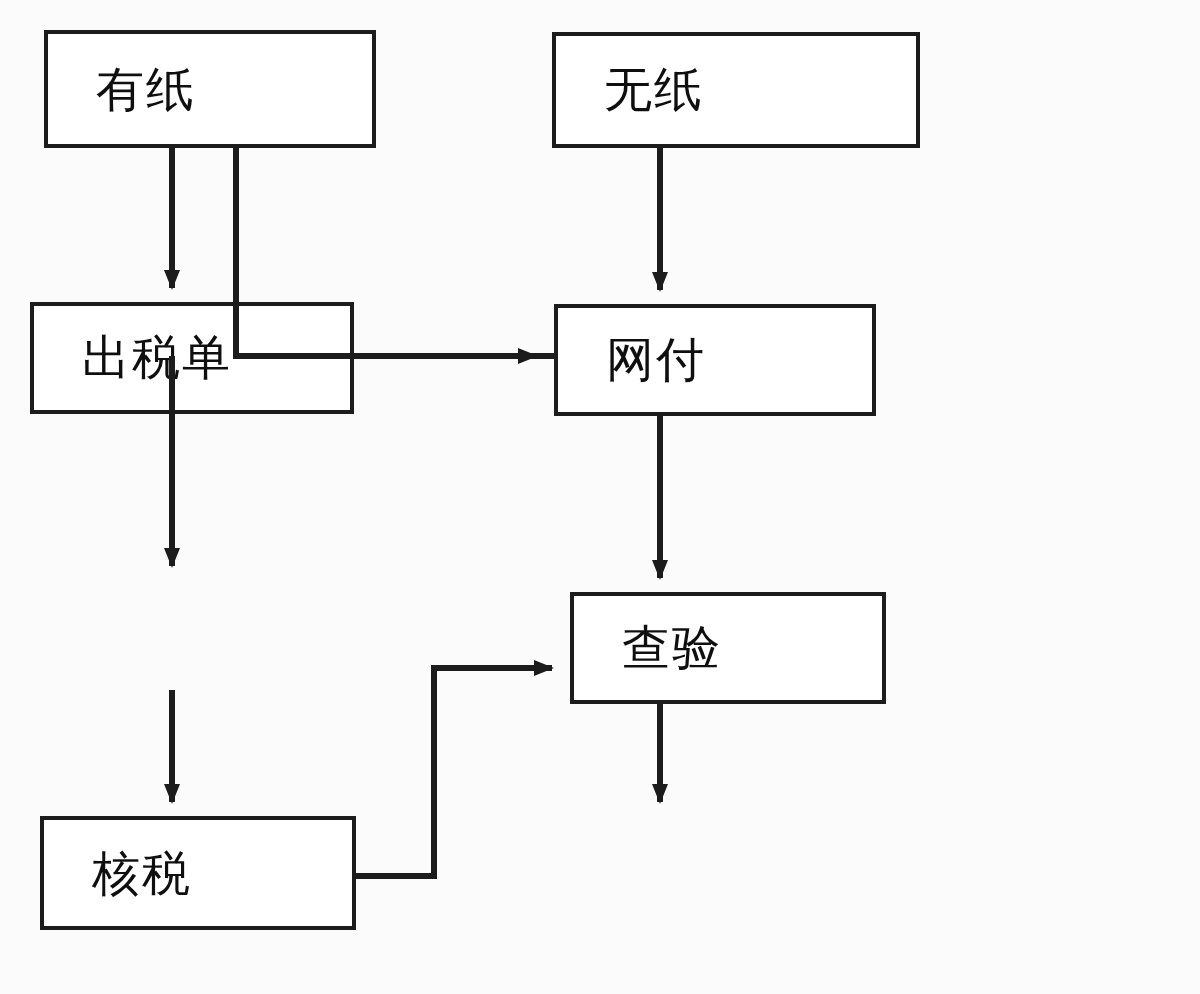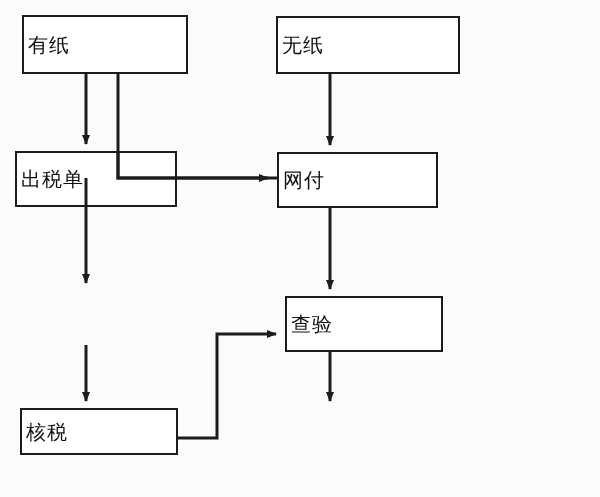--- a/index.html
+++ b/index.html
@@ -32,22 +32,22 @@
   .node {
     position: absolute;
     box-sizing: border-box;
     background: #ffffff;
     border: 2px solid #1c1c1c;
     display: flex;
     align-items: center;
     z-index: 3;
   }
   .node-label {
-    padding-left: 4px;
-    font-size: 20px;
+    padding-left: 24px;
+    font-size: 24px;
     line-height: 1;
     color: #0f0f0f;
     letter-spacing: 1px;
     white-space: nowrap;
     font-family: "DejaVu Sans", "Liberation Sans", sans-serif;
   }
   
   .node--under {
     z-index: 1;
   }
@@ -117,21 +117,21 @@
 
   <div class="node" style="left:277px; top:152px; width:161px; height:56px;">
     <span class="node-label">网付</span>
   </div>
 
 
   <div class="node" style="left:285px; top:296px; width:158px; height:56px;">
     <span class="node-label">查验</span>
   </div>
 
-  <div class="node" style="left:20px; top:408px; width:158px; height:47px;text-align:right;">
+  <div class="node" style="left:20px; top:408px; width:158px; height:57px;text-align:right;">
     <span class="node-label">核税</span>
   </div>
 
 
   <svg class="edge-layer edge-layer--top" viewBox="0 0 600 497" width="600" height="497">
     <g>
       <path d="M118,151 L118,178 L277,178" stroke="#1c1c1c" stroke-width="3" fill="none"></path>
     </g>
     <g>
       <path d="M86,178 L86,207" stroke="#1c1c1c" stroke-width="3" fill="none"></path>

